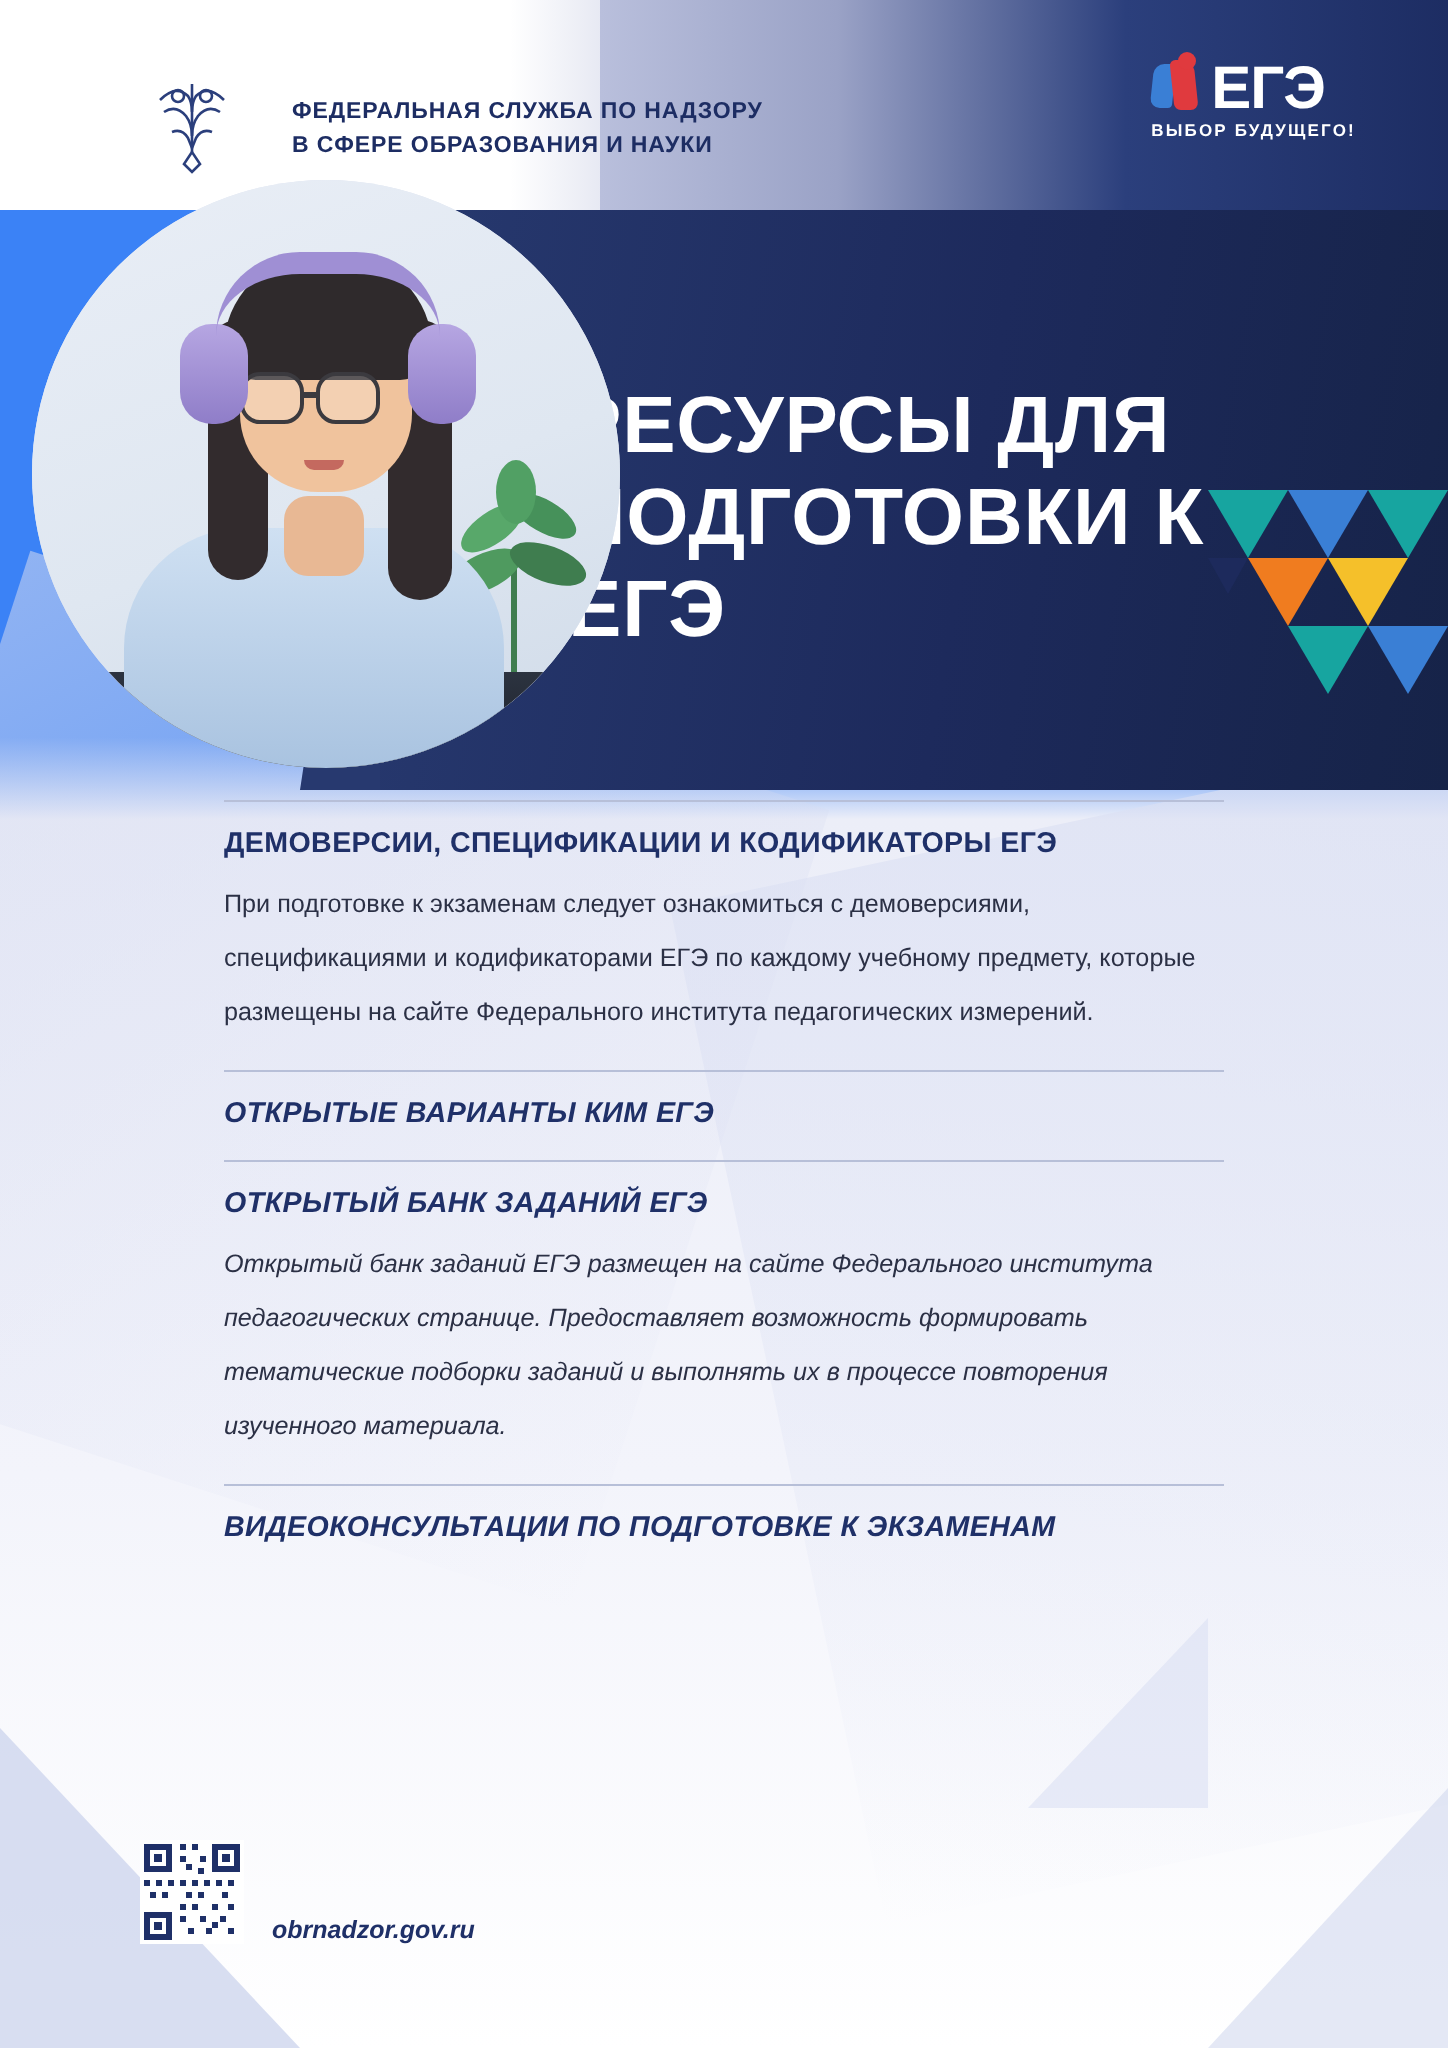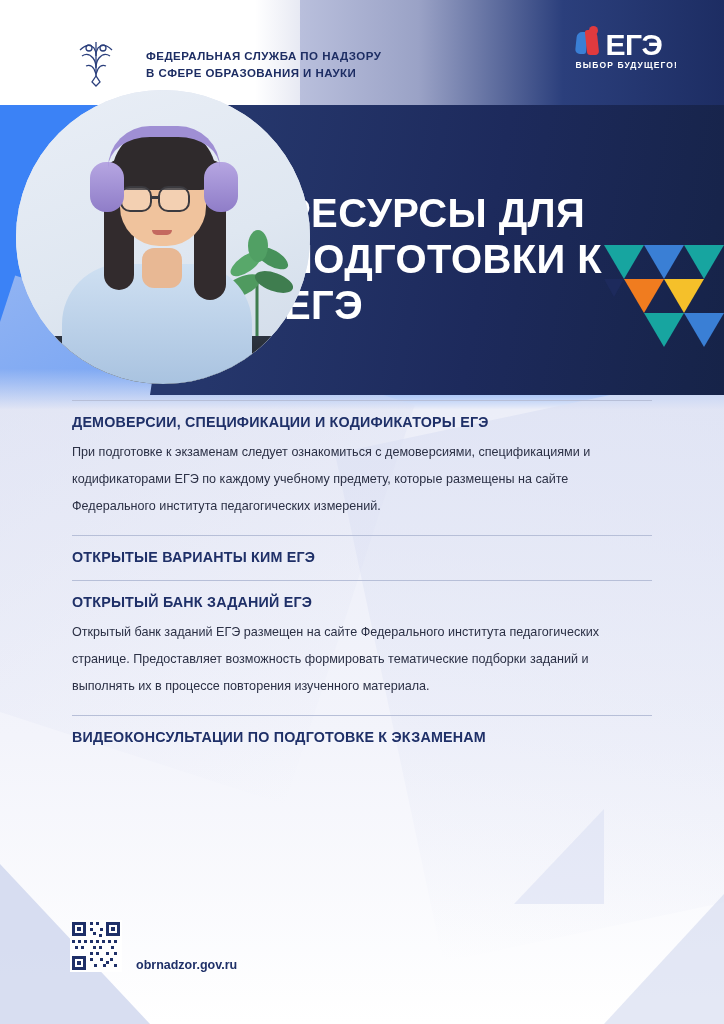--- a/index.html
+++ b/index.html
@@ -192,22 +192,22 @@
   .ph-cup-r { left: 188px; }
   .ph-mouth {
     position: absolute; left: 136px; top: 140px; width: 20px; height: 5px;
     background: #c4695f; border-radius: 0 0 10px 10px;
   }
 
   
   .sections {
     position: absolute; left: 0; top: 400px; width: 724px;
   }
-  .section { position: relative; padding: 0 72px; }
-  .section + .section { margin-top: 15px; }
+  .section { position: relative; padding: 0 112px; }
+  .section + .section { margin-top: 15px; font-style: italic; }
   .sec-rule {
     height: 1px; background: #b7bfd8; margin-bottom: 13px;
   }
   .sec-title {
     color: #1f3068;
     font-size: 14.3px;
     font-weight: bold;
     letter-spacing: .2px;
     text-transform: uppercase;
     margin-bottom: 9px;
@@ -217,21 +217,21 @@
     font-size: 12.6px;
     line-height: 27px;
   }
 
   
   .qr {
     position: absolute; left: 70px; bottom: 52px; width: 52px; height: 52px;
   }
   .site {
     position: absolute; left: 136px; bottom: 52px;
-    color: #1f3068; font-size: 12.5px; font-weight: bold;
+    color: #1f3068; font-size: 12.5px; font-weight: bold; font-style: italic;
   }
 </style>
 </head>
 <body>
 
 <div class="poster">
 
   <div class="bg-lavender"></div>
   <div class="bg-diag-1"></div>
   <div class="bg-diag-2"></div>

